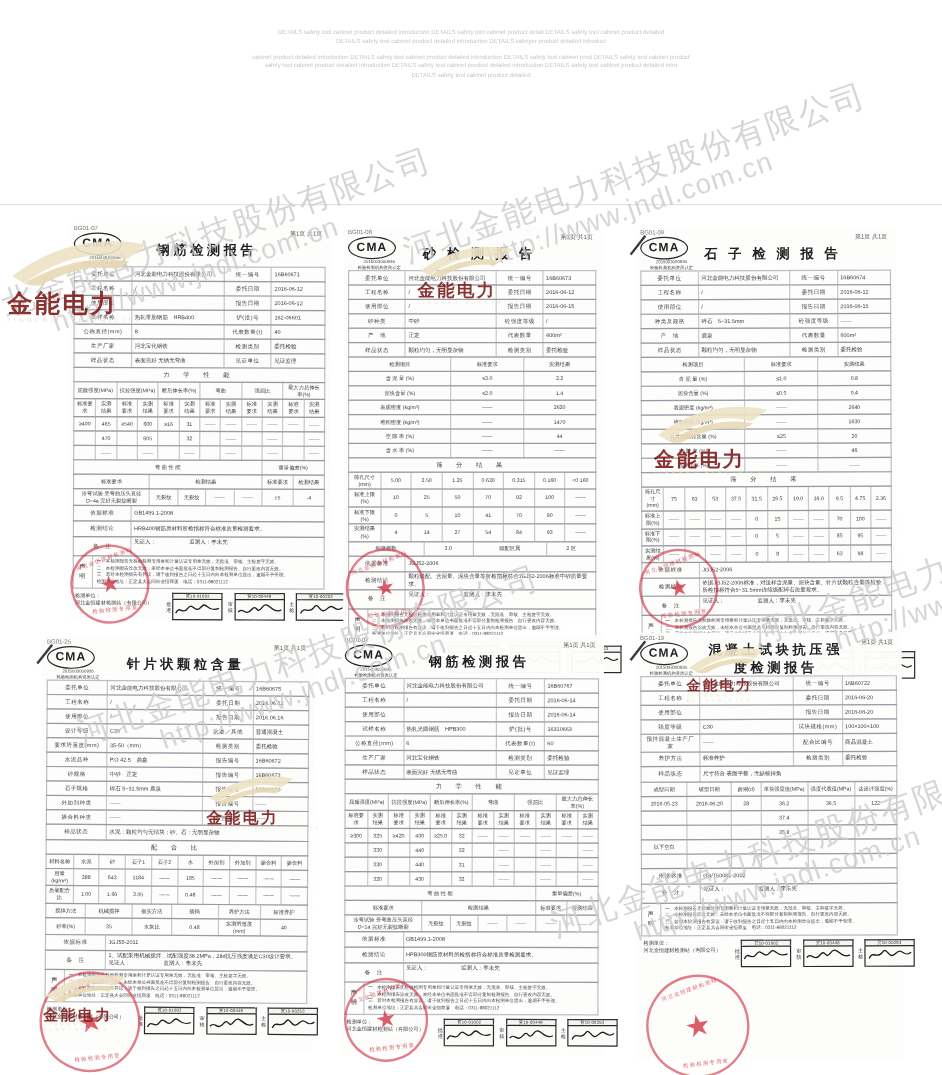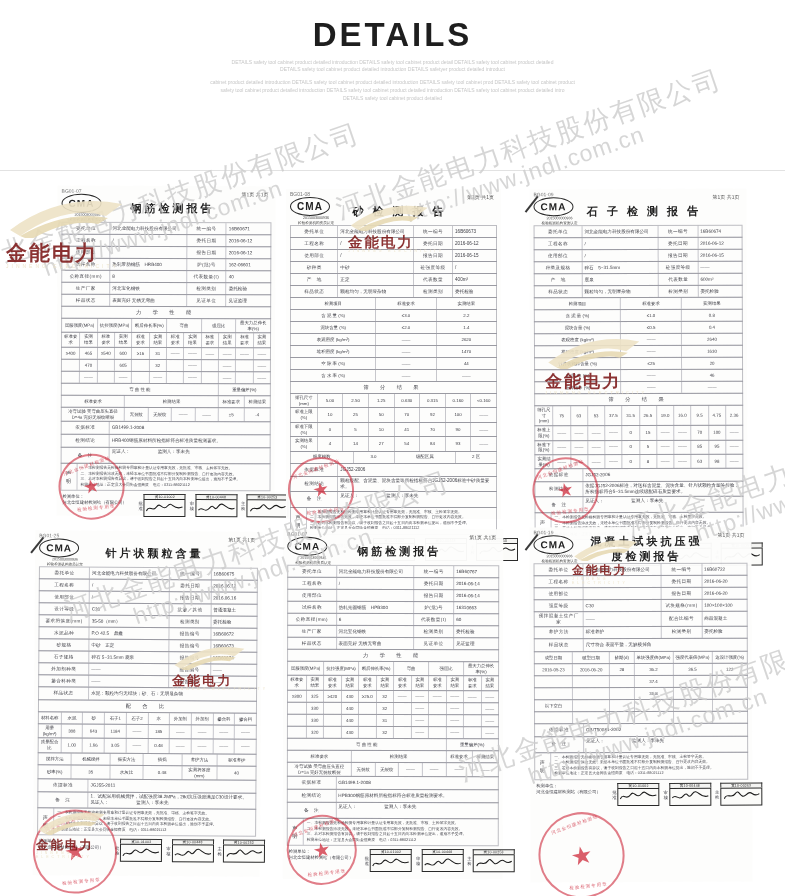--- a/index.html
+++ b/index.html
@@ -66,21 +66,20 @@
   .seal .arc{position:absolute;font-size:4.5px;color:rgba(205,40,58,.7);top:7px;letter-spacing:1px;transform:rotate(-8deg);}
   .seal .arc2{position:absolute;font-size:4.5px;color:rgba(205,40,58,.7);bottom:7px;letter-spacing:1px;transform:rotate(6deg);}
   .slash{position:absolute;width:20px;height:1.6px;background:#3a3a3a;transform:rotate(-52deg);z-index:4;}
 </style>
 </head>
 <body>
 
 <div class="canvas">
 
   <div class="hdr">
-    <div class="hdr-en">DETAILS</div>
     <div class="hdr-sub">
       <div>DETAILS safety tool cabinet product detailed introduction DETAILS safety tool cabinet product detail DETAILS safety tool cabinet product detailed</div>
       <div>DETAILS safety tool cabinet product detailed introduction DETAILS safetyer product detailed introduct</div>
       <div class="gap"></div>
       <div>cabinet product detailed introduction DETAILS safety tool cabinet product detailed introduction DETAILS safety tool cabinet prod DETAILS safety tool cabinet product</div>
       <div>safety tool cabinet product detailed introduction DETAILS safety tool cabinet product detailed introduction DETAILS safety tool cabinet product detailed intro</div>
       <div>DETAILS safety tool cabinet product detailed</div>
     </div>
   </div>
   <div class="divider"></div>

